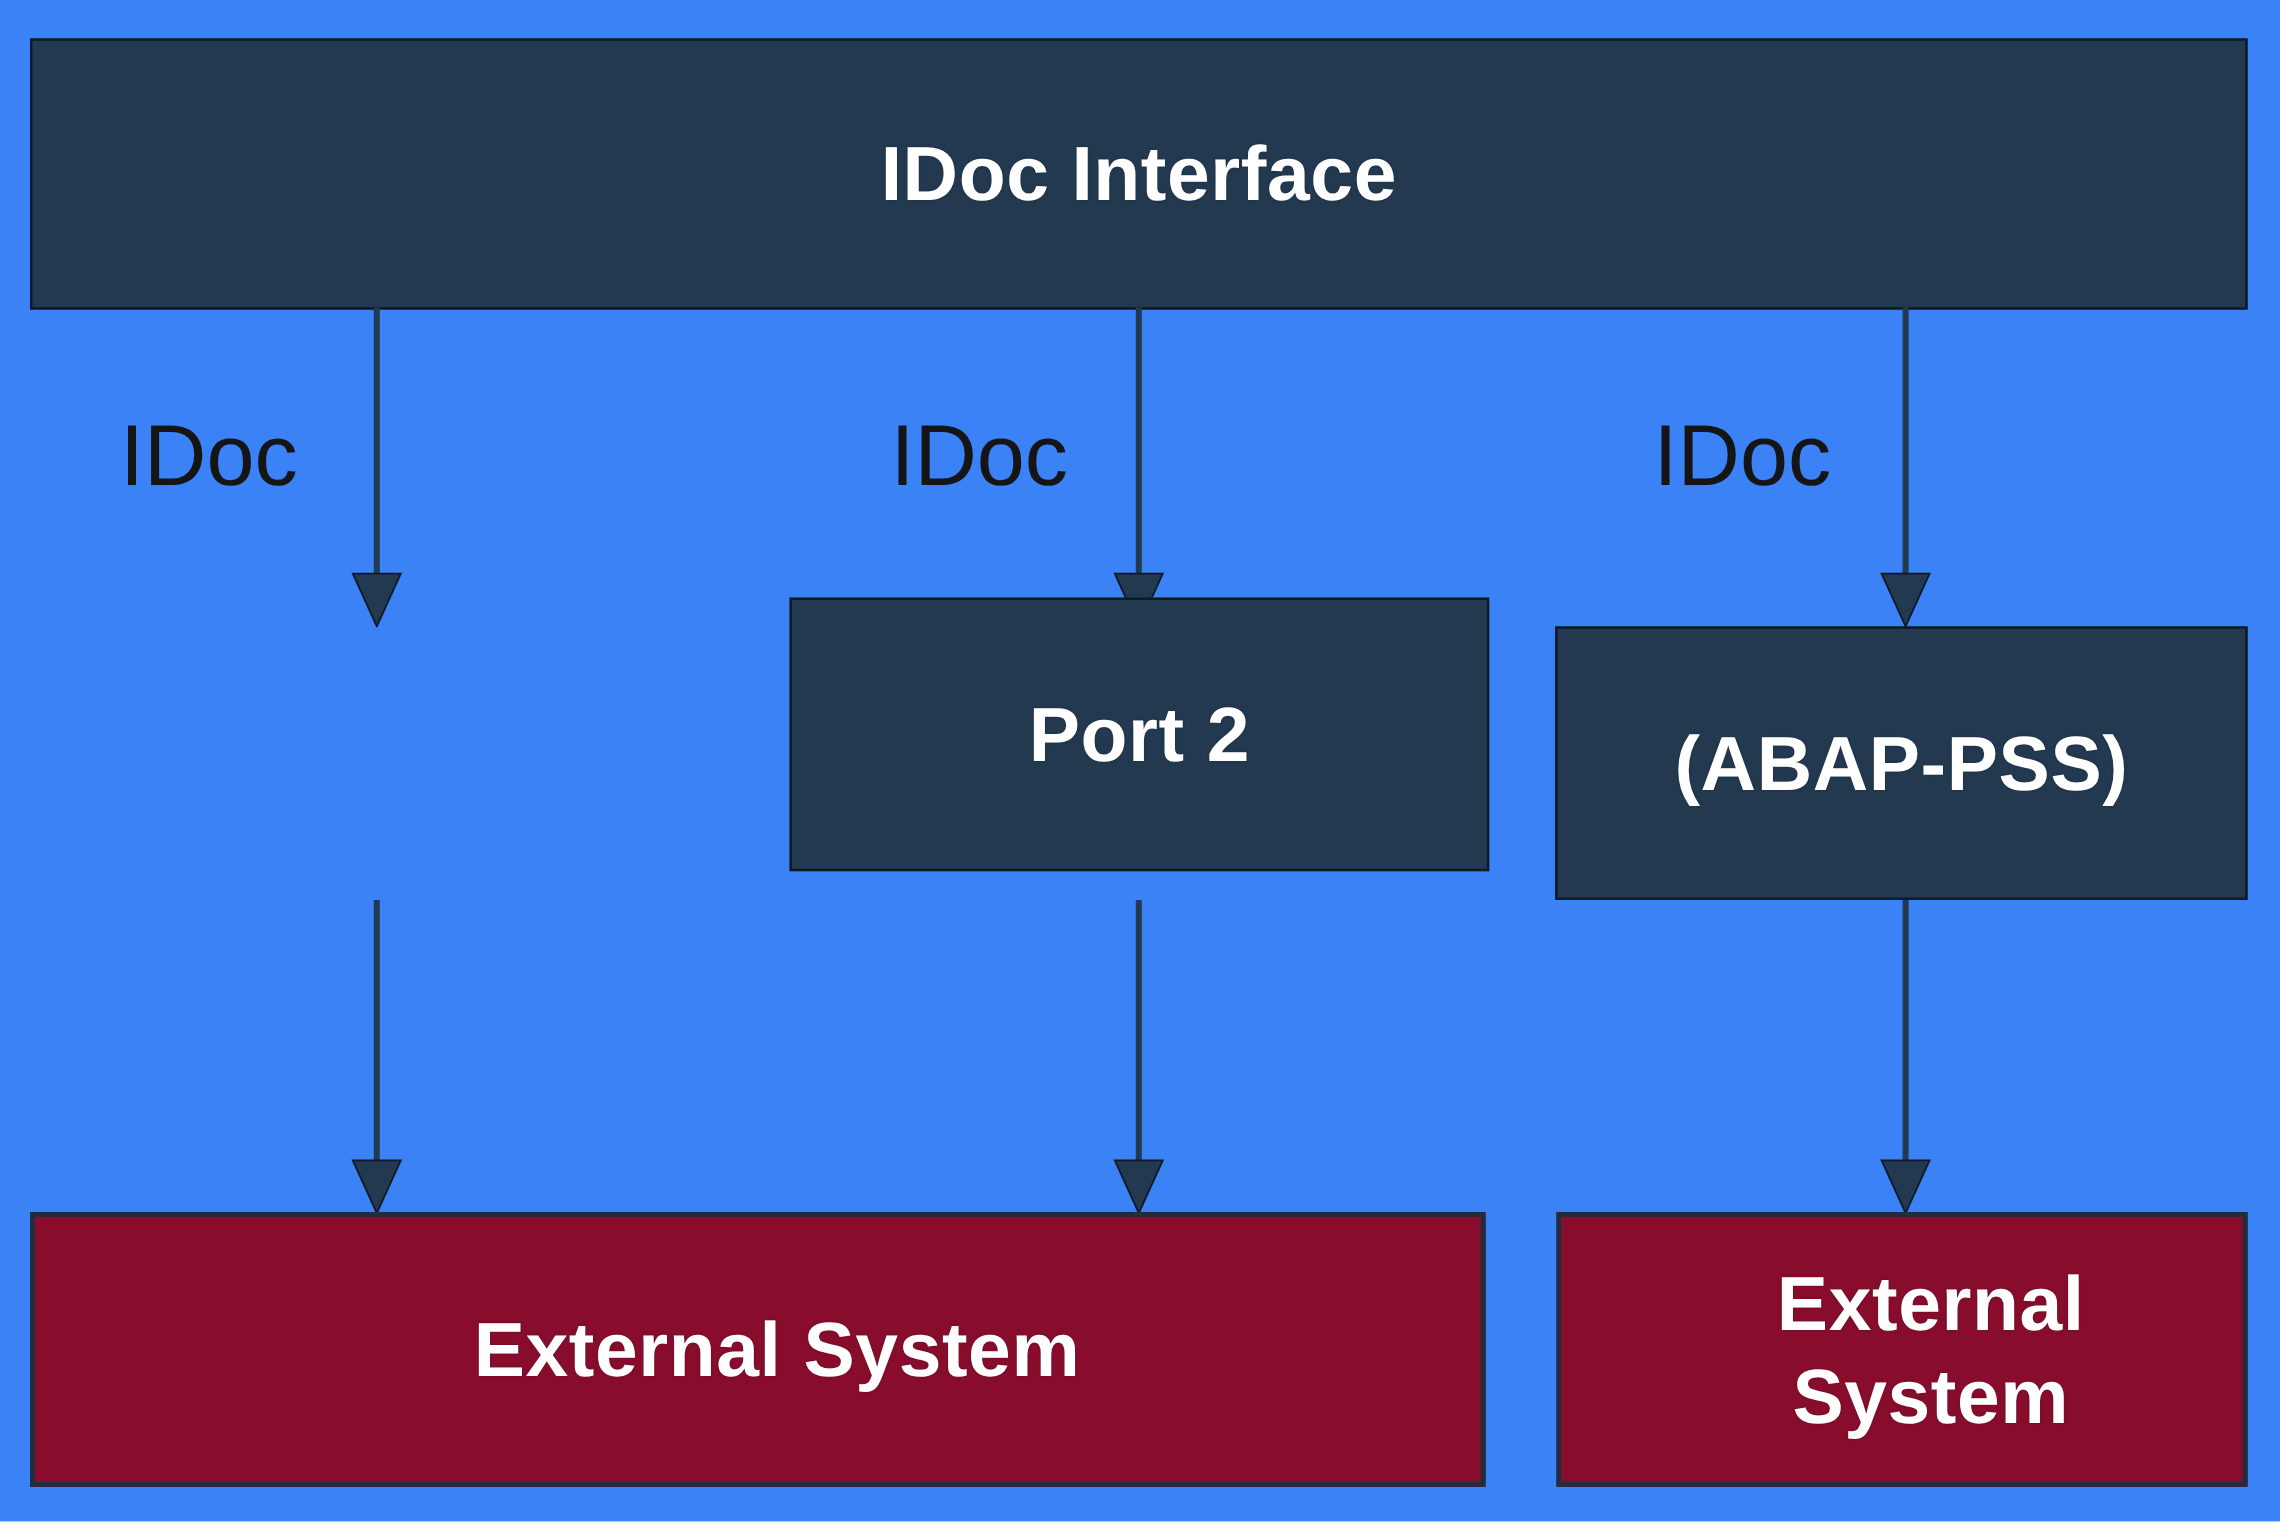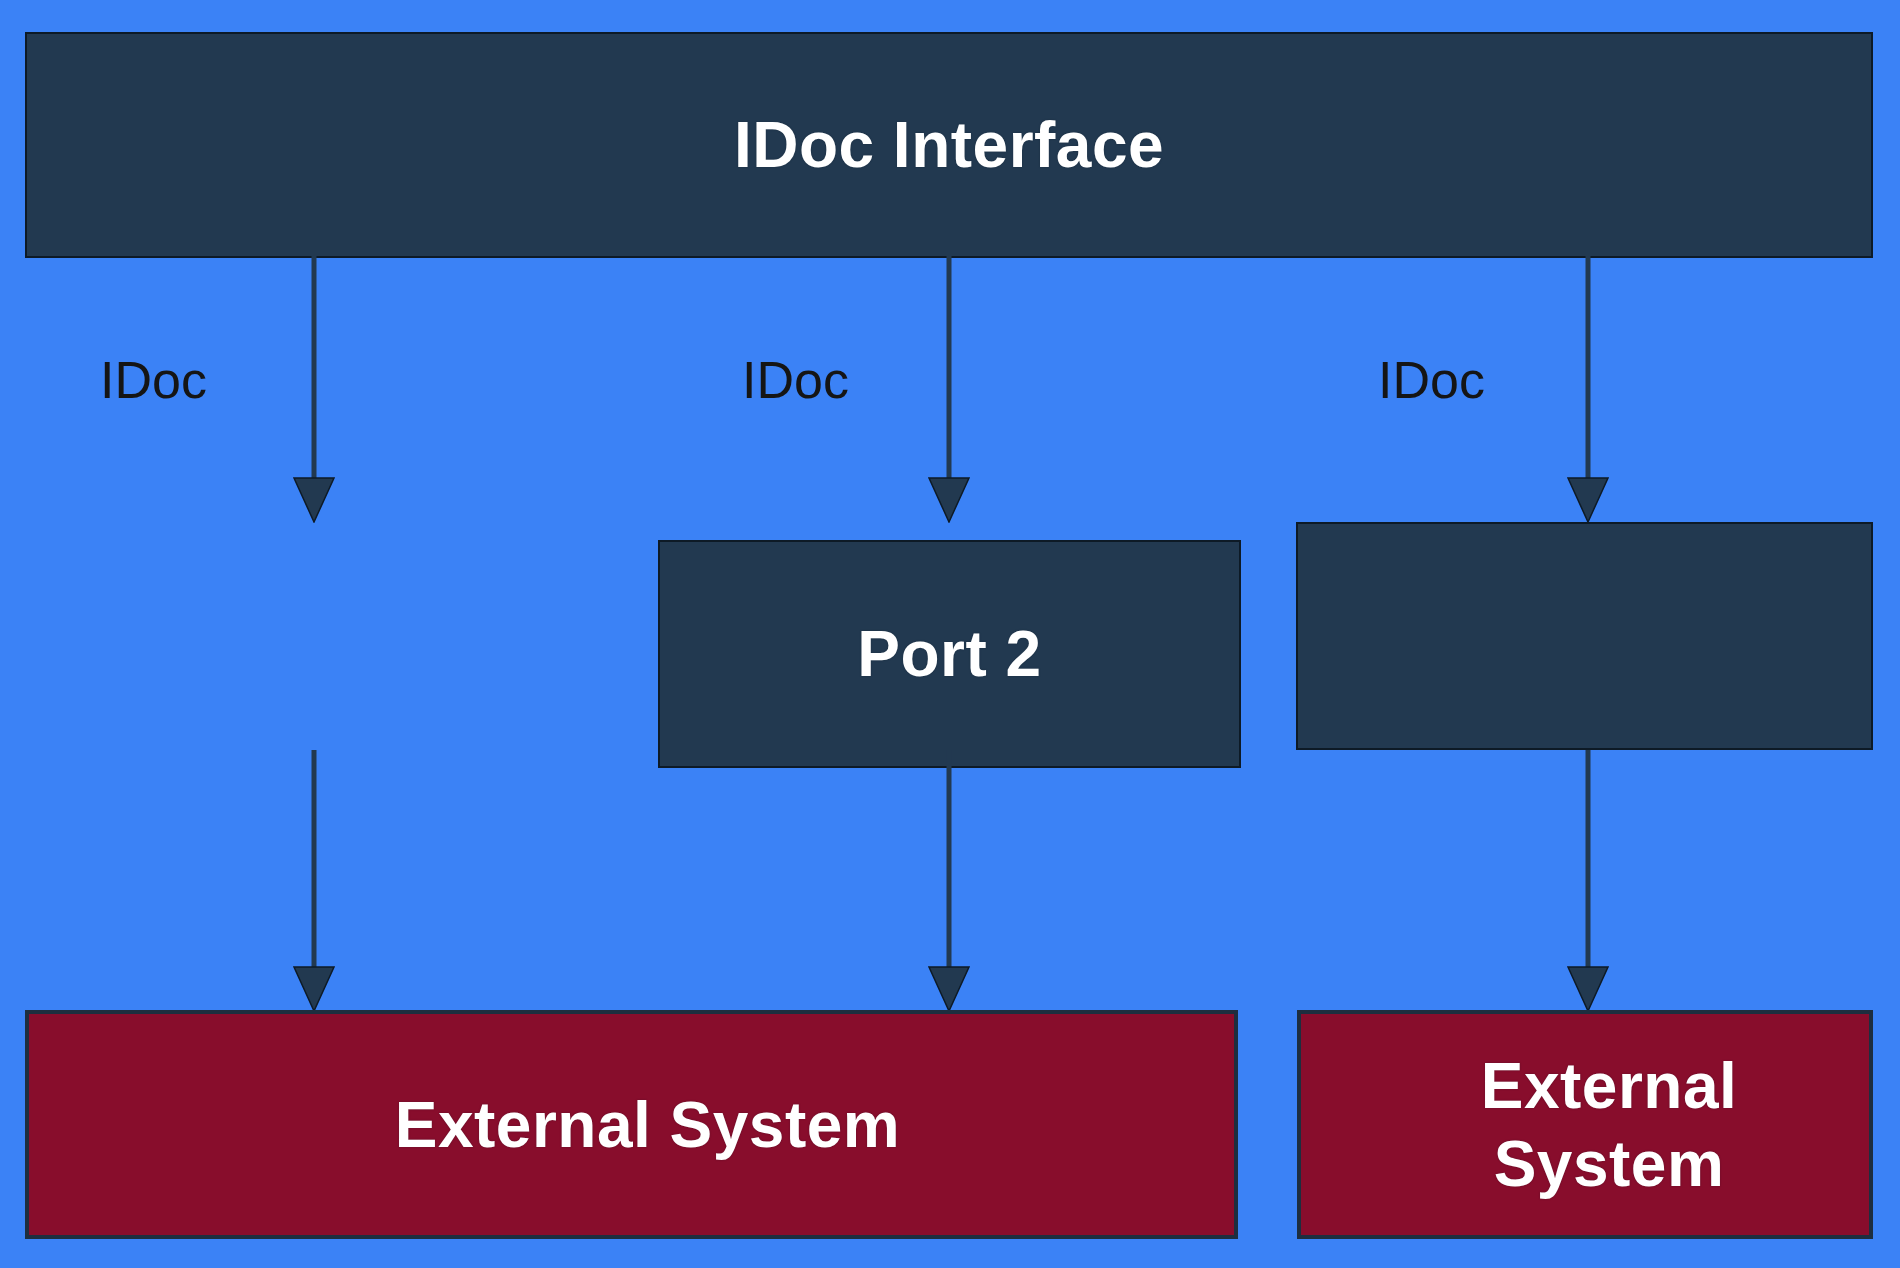--- a/index.html
+++ b/index.html
@@ -38,29 +38,29 @@
     border: 4px solid #1d2e3f;
   }
 
   .node .node-line {
     display: block;
     text-shadow: 0 0 2px rgba(13,26,38,0.35);
   }
 
   #interface-box { left: 25px; top: 32px;  width: 1848px; height: 226px; }
   #port-1        { left: 25px; top: 522px; width: 578px;  height: 228px; }
-  #port-2        { left: 658px; top: 540px; width: 583px; height: 228px; }
+  #port-2        { left: 658px; top: 498px; width: 583px; height: 228px; }
   #port-3        { left: 1296px; top: 522px; width: 577px; height: 228px; }
   #external-1    { left: 25px;  top: 1010px; width: 1213px; height: 229px; padding-left: 32px; }
   #external-2    { left: 1297px; top: 1010px; width: 576px; height: 229px; padding-left: 48px; }
 
   .edge-label {
     position: absolute;
     color: #151515;
-    font-size: 52px;
+    font-size: 72px;
     font-weight: 400;
     line-height: 80px;
     top: 340px;
   }
   #edge-label-1 { left: 100px; }
   #edge-label-2 { left: 742px; }
   #edge-label-3 { left: 1378px; }
 
   .arrow {
     position: absolute;
@@ -105,20 +105,21 @@
     <svg viewBox="0 0 46 267">
       <line x1="23" y1="0" x2="23" y2="224" stroke="#223950" stroke-width="5"></line>
       <polygon points="3,222 43,222 23,266" fill="#223950" stroke="#0d1a26" stroke-width="1.5"></polygon>
     </svg>
   </div>
 
   <div class="node navy-node" id="port-2">
     <span class="node-line">Port 2</span>
   </div>
   <div class="node navy-node" id="port-3">
+    <span class="node-line">(ABAP-PSS)</span>
   </div>
 
   <div class="arrow bottom-row" id="arrow-b1">
     <svg viewBox="0 0 46 262">
       <line x1="23" y1="0" x2="23" y2="219" stroke="#223950" stroke-width="5"></line>
       <polygon points="3,217 43,217 23,261" fill="#223950" stroke="#0d1a26" stroke-width="1.5"></polygon>
     </svg>
   </div>
   <div class="arrow bottom-row" id="arrow-b2">
     <svg viewBox="0 0 46 262">

